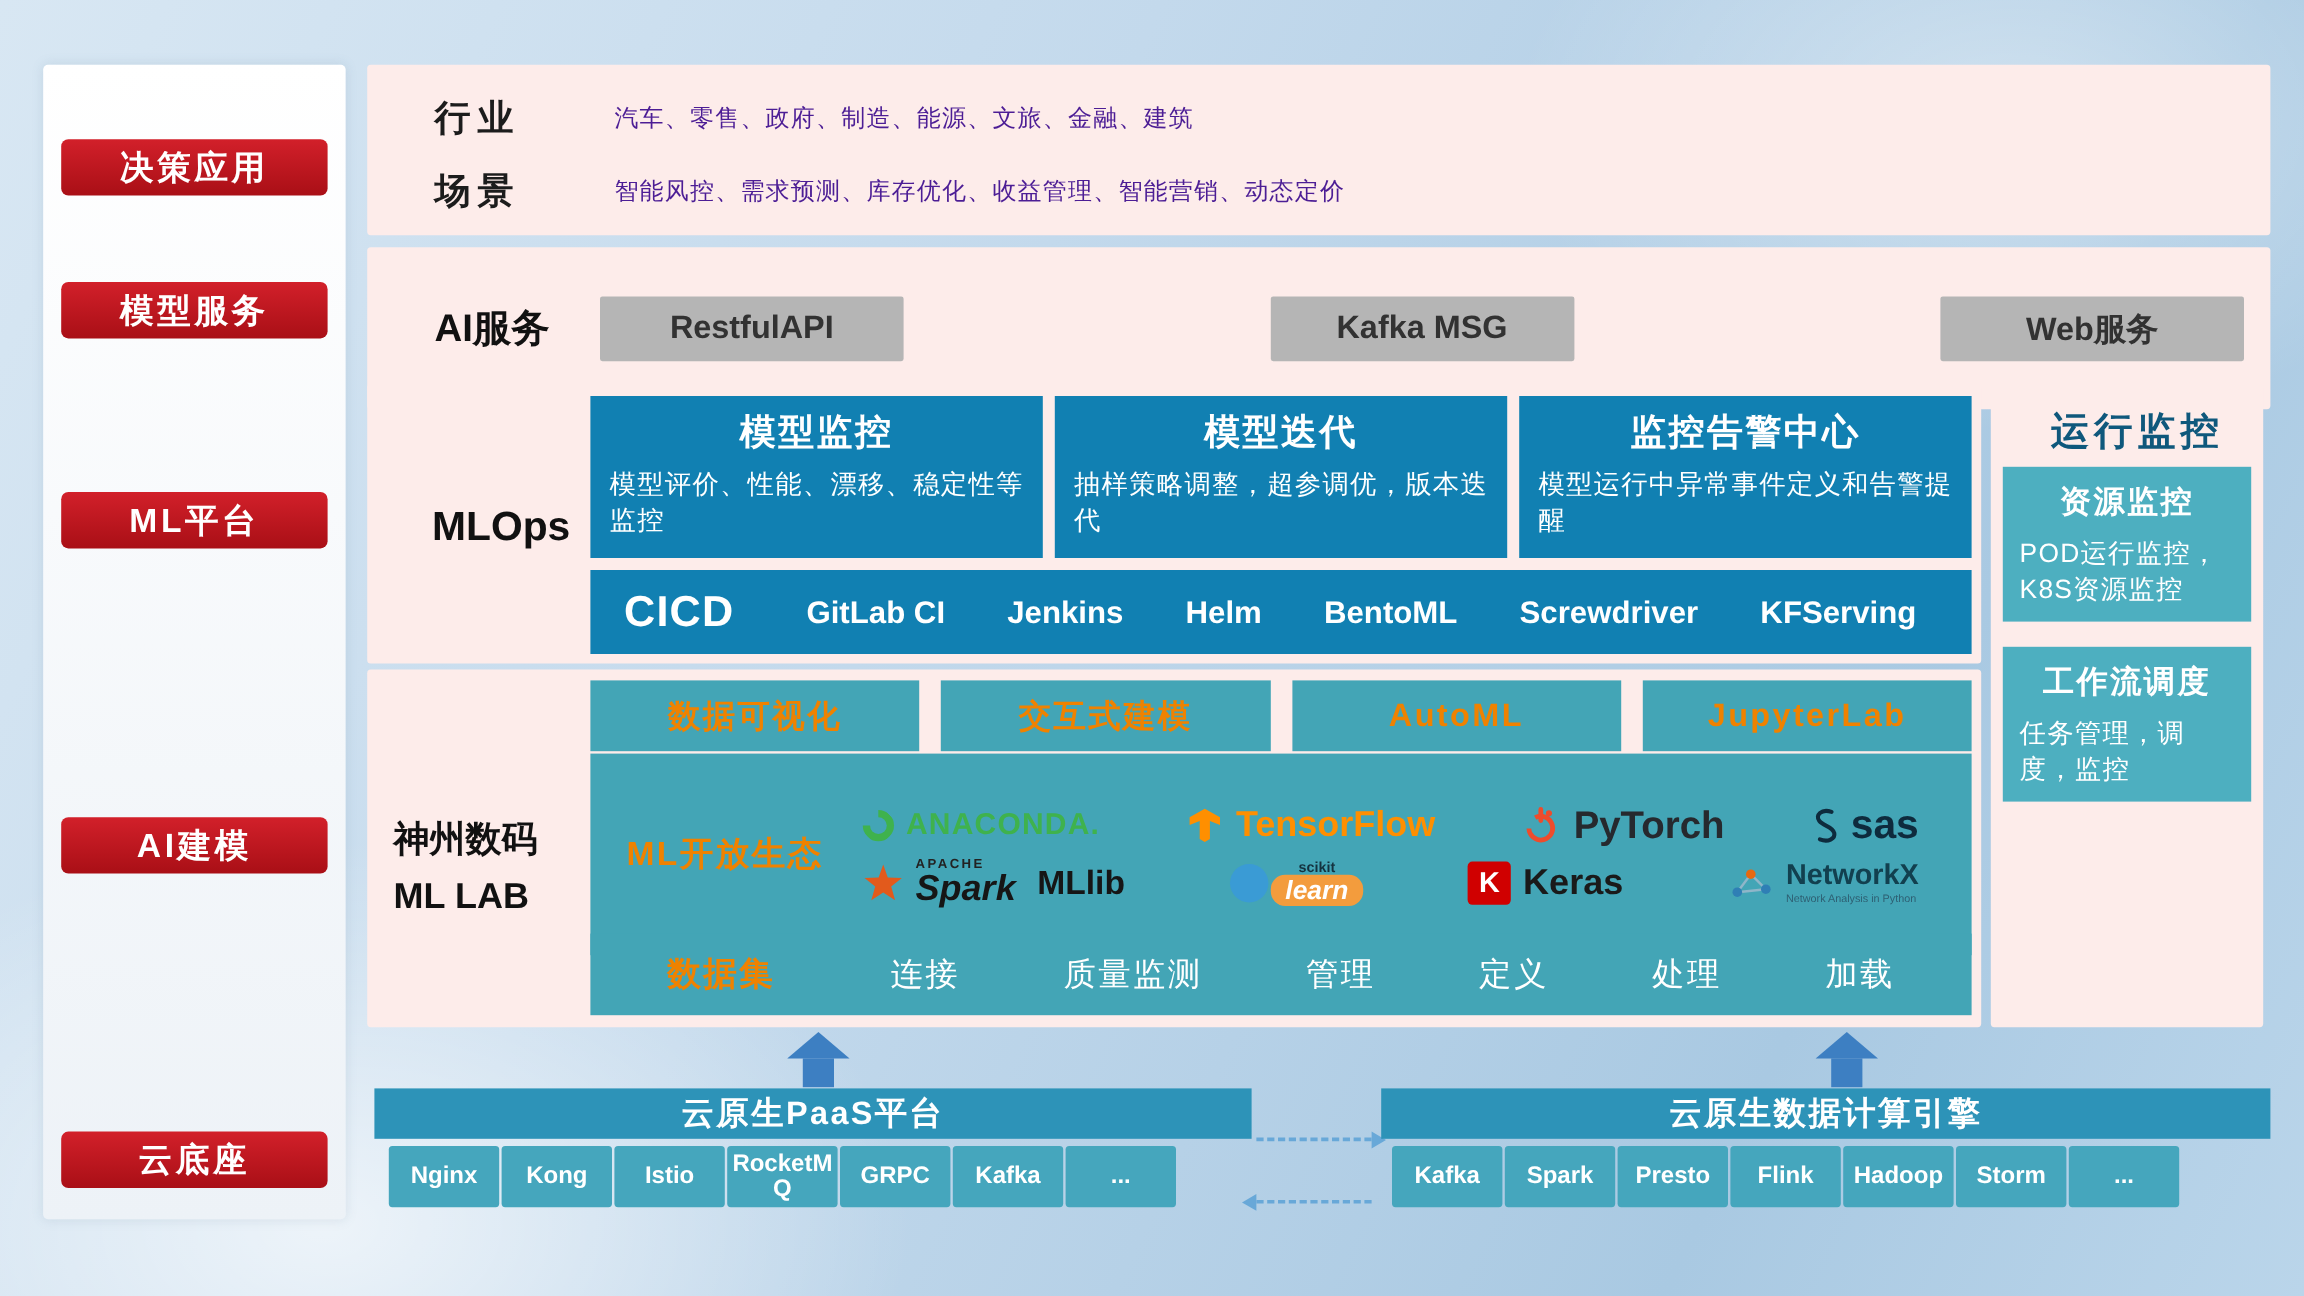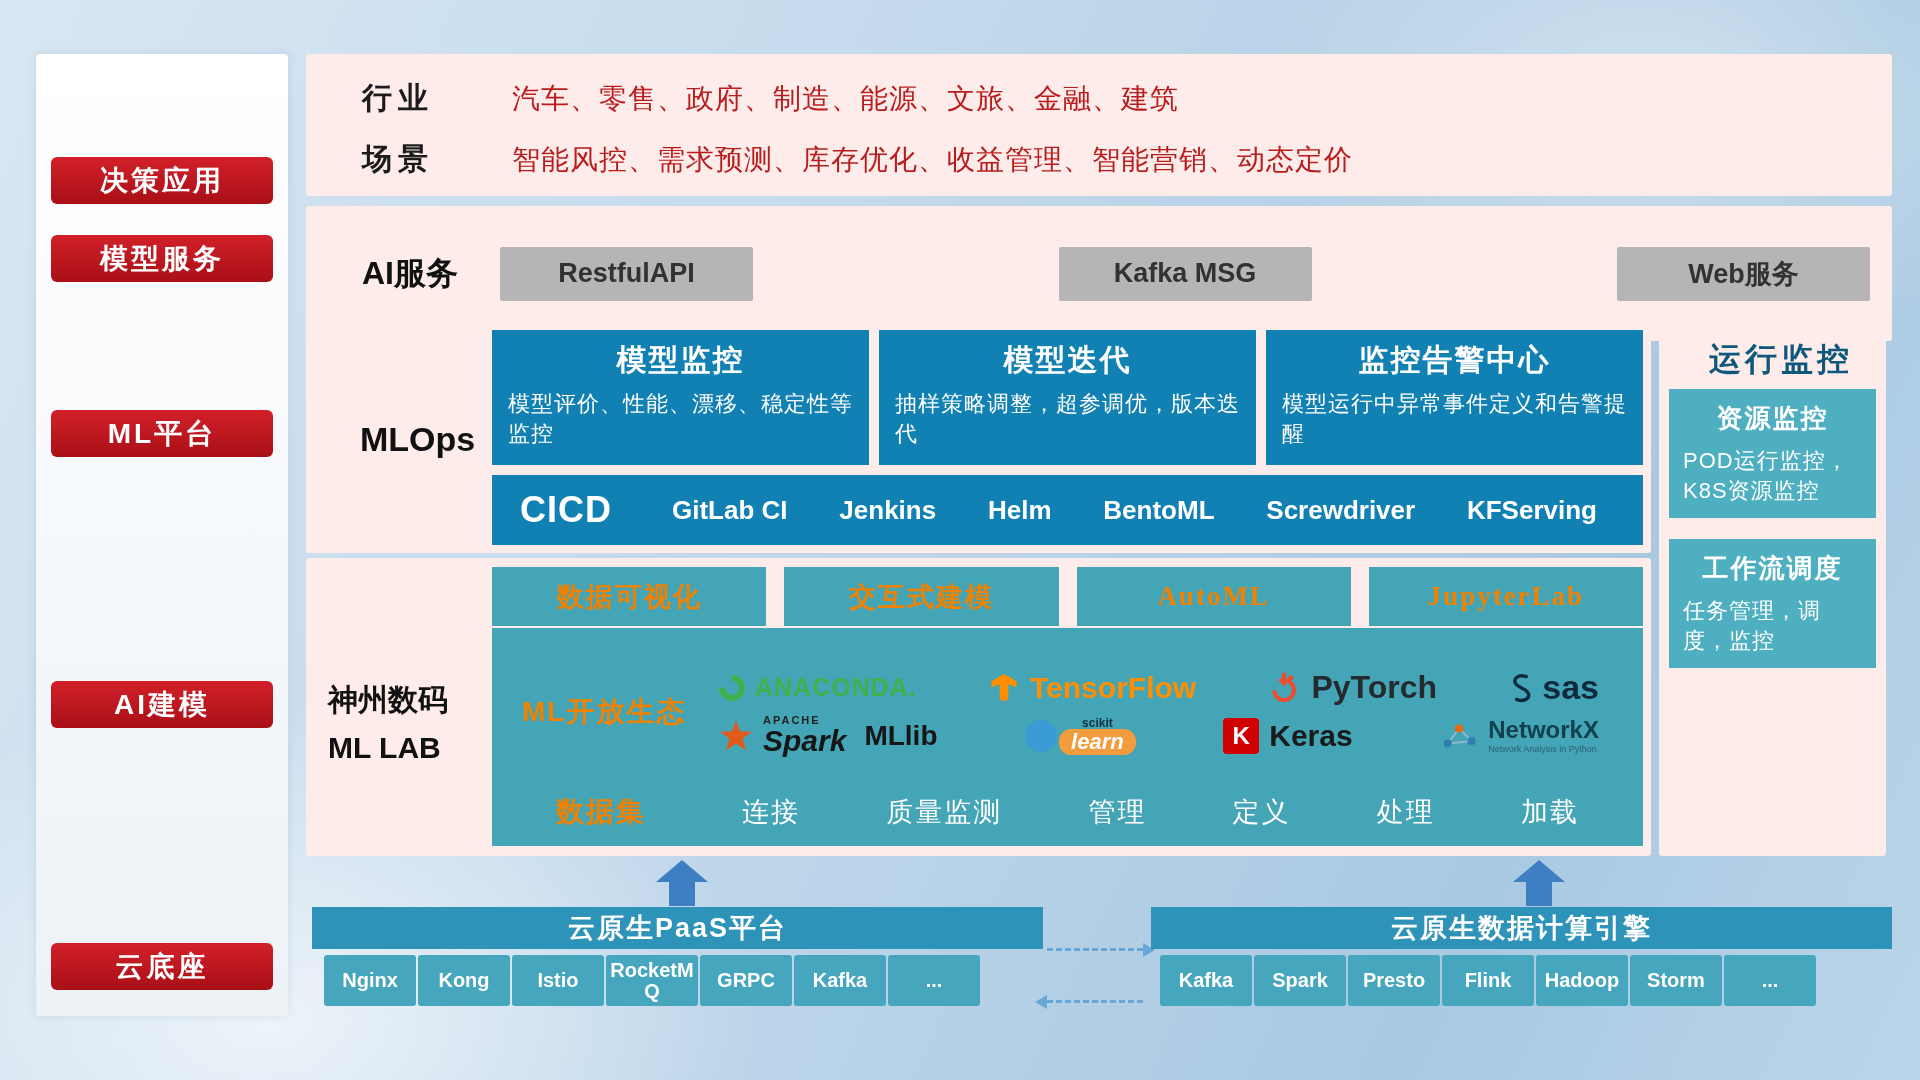--- a/index.html
+++ b/index.html
@@ -11,32 +11,32 @@
     background:radial-gradient(closest-side,rgba(255,255,255,.68),rgba(255,255,255,0));}
   .stage::after{content:"";position:absolute;right:-160px;top:-160px;width:820px;height:520px;
     background:radial-gradient(closest-side,rgba(255,255,255,.42),rgba(255,255,255,0));}
 
   
   .sidebar{position:absolute;left:36px;top:54px;width:252px;height:962px;z-index:2;
     background:linear-gradient(180deg,#ffffff,#edf2f7);border-radius:4px;box-shadow:0 0 10px rgba(90,120,150,.15);}
   .side-btn{position:absolute;left:15px;width:222px;height:47px;border-radius:6px;
     background:linear-gradient(180deg,#d2202a,#a90f16);color:#fff;font-size:28px;font-weight:bold;
     letter-spacing:3px;display:flex;align-items:center;justify-content:center;}
-  .side-btn:nth-of-type(1){top:62px;margin-top:41px;}
+  .side-btn:nth-of-type(1){top:62px;}
   .side-btn:nth-of-type(2){top:181px;}
   .side-btn:nth-of-type(3){top:356px;}
   .side-btn:nth-of-type(4){top:627px;}
   .side-btn:nth-of-type(5){top:889px;}
 
   
   .panel{position:absolute;background:#fdecea;border-radius:3px;z-index:1;}
   .row1{left:306px;top:54px;width:1586px;height:142px;padding:24px 0 0 56px;display:flex;flex-direction:column;gap:20px;}
   .r1-row{display:flex;align-items:center;}
   .r1-label{width:150px;font-size:30px;font-weight:bold;color:#1c1c1c;letter-spacing:6px;}
-  .r1-text{font-size:28px;color:#b91c1c;letter-spacing:1px;font-family:Liberation Serif, serif;}
+  .r1-text{font-size:20px;color:#4c1d95;letter-spacing:1px;font-family:Liberation Serif, serif;}
 
   .row2{left:306px;top:206px;width:1586px;height:135px;display:flex;align-items:center;padding:0 22px 0 56px;}
   .row2-label{width:138px;font-size:32px;font-weight:bold;color:#111;}
   .gray-btns{flex:1;display:flex;justify-content:space-between;}
   .gray-btn{width:253px;height:54px;background:#b5b5b5;color:#323232;font-size:27px;font-weight:bold;
     display:flex;align-items:center;justify-content:center;border-radius:2px;}
 
   .row3{left:306px;top:320px;width:1345px;height:233px;}
   .mlops-label{position:absolute;left:54px;top:100px;font-size:34px;font-weight:bold;color:#111;}
   .mlops-cards{position:absolute;left:186px;top:10px;width:1151px;display:flex;gap:10px;}
@@ -45,21 +45,21 @@
   .card-desc{font-size:22px;line-height:1.35;letter-spacing:1px;}
   .cicd-band{position:absolute;left:186px;top:155px;width:1151px;height:70px;background:#1180b2;color:#fff;
     display:flex;align-items:center;padding:0 46px 0 28px;}
   .cicd-title{font-size:36px;font-weight:bold;margin-right:60px;letter-spacing:1px;}
   .cicd-items{flex:1;display:flex;justify-content:space-between;align-items:center;}
   .cicd-item{font-size:26px;font-weight:600;}
 
   .row4{left:306px;top:558px;width:1345px;height:298px;}
   .mllab-label{position:absolute;left:22px;top:118px;width:160px;font-size:30px;font-weight:bold;color:#111;line-height:1.6;}
   .tool-row{position:absolute;left:186px;top:9px;width:1151px;display:flex;gap:18px;}
-  .tool-box{flex:1;height:59px;background:#43a5b6;display:flex;align-items:center;justify-content:center;font-family:Liberation Serif, serif;}
+  .tool-box{flex:1;height:59px;background:#43a5b6;display:flex;align-items:center;justify-content:center;}
   .tool-box span{color:#ef8200;font-weight:bold;font-size:27px;letter-spacing:2px;}
   .eco-box{position:absolute;left:186px;top:70px;width:1151px;height:168px;background:#43a5b6;
     display:flex;align-items:center;padding:0 20px 0 30px;}
   .eco-title{width:185px;font-size:28px;font-weight:bold;color:#ef8200;letter-spacing:2px;}
   .eco-logos{flex:1;display:flex;flex-direction:column;justify-content:center;gap:8px;}
   .eco-row{display:flex;align-items:center;justify-content:space-between;padding:0 24px 0 12px;}
   .logo{display:flex;align-items:center;gap:10px;}
   .logo-stack{display:flex;flex-direction:column;line-height:1;}
   .anaconda-ring{width:26px;height:26px;border:6px solid #3fb24d;border-left-color:transparent;border-radius:50%;transform:rotate(45deg);}
   .anaconda-text{color:#3fb24d;font-weight:bold;font-size:25px;letter-spacing:1px;}

